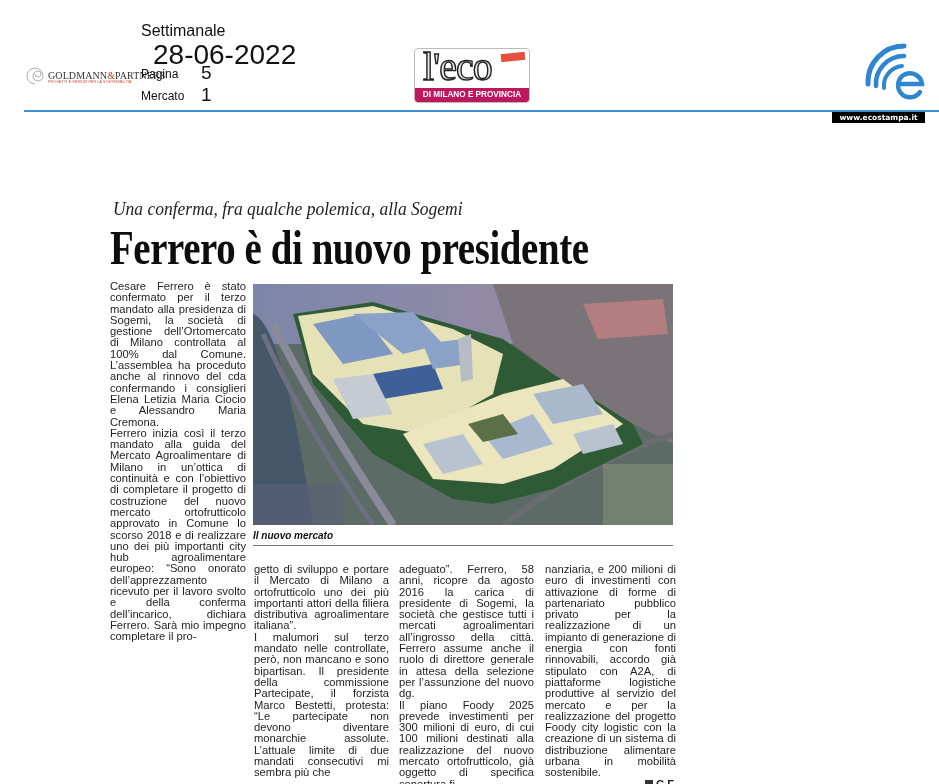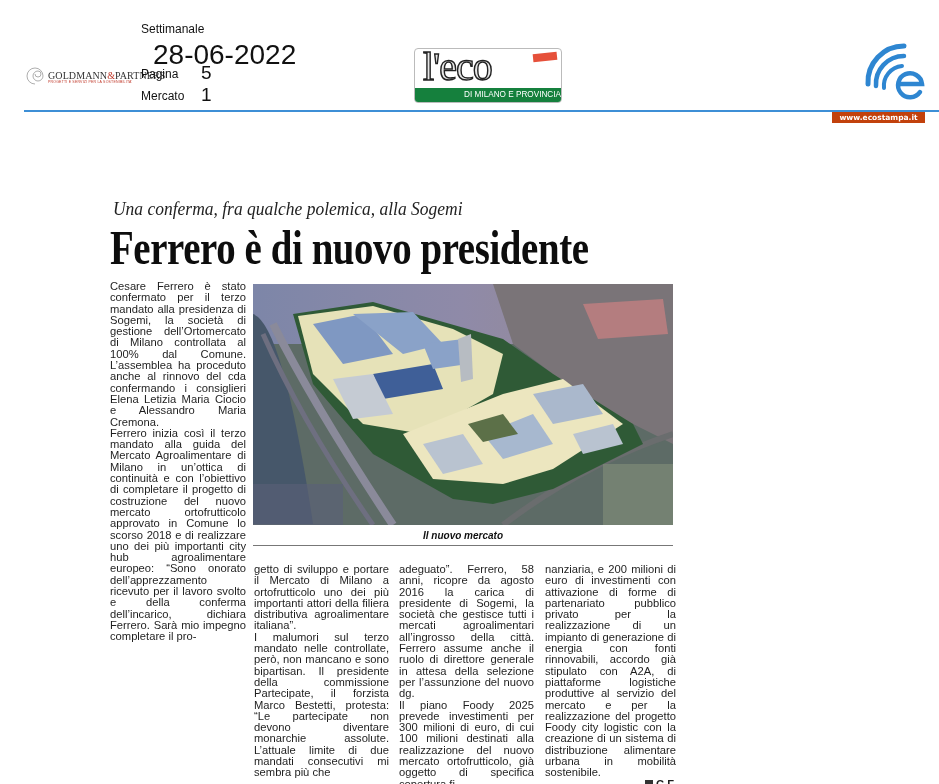--- a/index.html
+++ b/index.html
@@ -6,49 +6,49 @@
   body { width: 939px; height: 784px; position: relative; overflow: hidden; font-family: "Liberation Serif", serif; color: #1a1a1a; }
 
   
   .gp-logo { position: absolute; left: 22px; top: 66px; width: 112px; height: 22px; }
   .gp-logo .swirl { position: absolute; left: 2px; top: 0; width: 22px; height: 20px; }
   .gp-logo .name { position: absolute; left: 26px; top: 4px; font-family: "Liberation Serif", serif; font-size: 10px; letter-spacing: 0.1px; color: #333; white-space: nowrap; }
   .gp-logo .name .amp { color: #c0392b; }
   .gp-logo .tag { position: absolute; left: 26px; top: 14px; font-family: "Liberation Sans", sans-serif; font-size: 3.5px; color: #c0392b; white-space: nowrap; letter-spacing: 0.2px; }
 
   .meta { position: absolute; left: 141px; top: 22px; font-family: "Liberation Sans", sans-serif; color: #111; }
-  .meta .freq { position: absolute; left: 0; top: 0; font-size: 12px; white-space: nowrap; }
+  .meta .freq { position: absolute; left: 0; top: 0; font-size: 16px; white-space: nowrap; }
   .meta .date { position: absolute; left: 0; top: 17px; font-size: 28px; white-space: nowrap; margin-left: 12px; }
   .meta .lbl { position: absolute; left: 0; font-size: 12px; white-space: nowrap; }
   .meta .val { position: absolute; left: 60px; font-size: 19px; white-space: nowrap; }
 
-  .eco-logo { position: absolute; left: 414px; top: 48px; width: 114px; height: 53px; border: 1px solid #bbb; border-radius: 4px; background: #fff; overflow: hidden; padding-left: 32px; }
+  .eco-logo { position: absolute; left: 414px; top: 48px; width: 114px; height: 53px; border: 1px solid #bbb; border-radius: 4px; background: #fff; overflow: hidden; }
   .eco-logo .word { position: absolute; left: 8px; top: -6px; font-family: "Liberation Serif", serif; font-size: 40px; color: #e8e8e8; -webkit-text-stroke: 1.4px #222; letter-spacing: -1px; }
   .eco-logo .stamp { position: absolute; right: 4px; top: 4px; width: 24px; height: 8px; background: #e6503a; transform: rotate(-6deg); }
-  .eco-logo .band { position: absolute; left: 0; right: 0; bottom: 0; height: 14px; background: #15803d; color: #fff; font-family: "Liberation Sans", sans-serif; font-weight: normal; font-size: 8.2px; text-align: right; line-height: 14px; white-space: nowrap; }
+  .eco-logo .band { position: absolute; left: 0; right: 0; bottom: 0; height: 14px; background: #be185d; color: #fff; font-family: "Liberation Sans", sans-serif; font-weight: bold; font-size: 8.2px; text-align: center; line-height: 14px; white-space: nowrap; }
 
   .ecostampa-logo { position: absolute; left: 862px; top: 40px; width: 66px; height: 62px; }
   .rule { position: absolute; left: 24px; top: 110px; width: 915px; height: 2px; background: #3d8fd6; }
-  .url-badge { position: absolute; left: 832px; top: 112px; width: 93px; height: 11px; background: #c2410c; color: #fff; font-family: "DejaVu Sans", sans-serif; font-size: 7.5px; font-weight: bold; line-height: 11px; text-align: center; }
+  .url-badge { position: absolute; left: 832px; top: 112px; width: 93px; height: 11px; background: #000000; color: #fff; font-family: "DejaVu Sans", sans-serif; font-size: 7.5px; font-weight: bold; line-height: 11px; text-align: center; }
 
   
   .kicker { position: absolute; left: 113px; top: 198px; font-family: "Liberation Serif", serif; font-style: italic; font-size: 19px; color: #222; white-space: nowrap; transform: scaleX(0.92); transform-origin: left; }
   .headline { position: absolute; left: 110px; top: 222px; font-family: "Liberation Serif", serif; font-weight: bold; font-size: 48px; line-height: 52px; color: #0d0d0d; white-space: nowrap; transform: scaleX(0.81); transform-origin: left; letter-spacing: -0.5px; }
 
   .col { position: absolute; font-family: Liberation Sans, sans-serif; font-size: 11.2px; line-height: 11.3px; color: #1e1e1e; text-align: justify; hyphens: manual; }
   .col p { margin: 0; text-indent: 0; }
   .col1 { left: 110px; top: 281px; width: 136px; }
   .col2 { left: 254px; top: 564px; width: 135px; }
   .col3 { left: 399px; top: 564px; width: 135px; }
   .col4 { left: 545px; top: 564px; width: 131px; }
   .sig { font-weight: bold; float: right; }
   .sig .sq { display: inline-block; width: 8px; height: 8px; background: #333; margin-right: 3px; vertical-align: 0px; }
 
   .photo { position: absolute; left: 253px; top: 284px; width: 420px; height: 241px; overflow: hidden; background: #6b7a7a; }
-  .caption { position: absolute; left: 253px; top: 530px; width: 420px; height: 15px; border-bottom: 1px solid #777; font-family: "Liberation Sans", sans-serif; font-weight: bold; font-style: italic; font-size: 10px; color: #111; text-align: center; }
+  .caption { position: absolute; left: 253px; top: 530px; width: 420px; height: 15px; border-bottom: 1px solid #777; font-family: "Liberation Sans", sans-serif; font-weight: bold; font-style: italic; font-size: 10px; color: #111; }
 </style>
 </head>
 <body>
 
 <div class="gp-logo">
   <svg class="swirl" viewBox="0 0 22 20">
     <path d="M11 18 A8 8 0 1 1 19 10 A5 5 0 1 1 14 5 A3 3 0 1 1 11 8" fill="none" stroke="#999" stroke-width="0.8"></path>
   </svg>
   <span class="name"><span>GOLDMANN</span><span class="amp">&amp;</span><span>PARTNERS</span></span>
   <span class="tag">PROGETTI E SERVIZI PER LA SOSTENIBILITA'</span>

